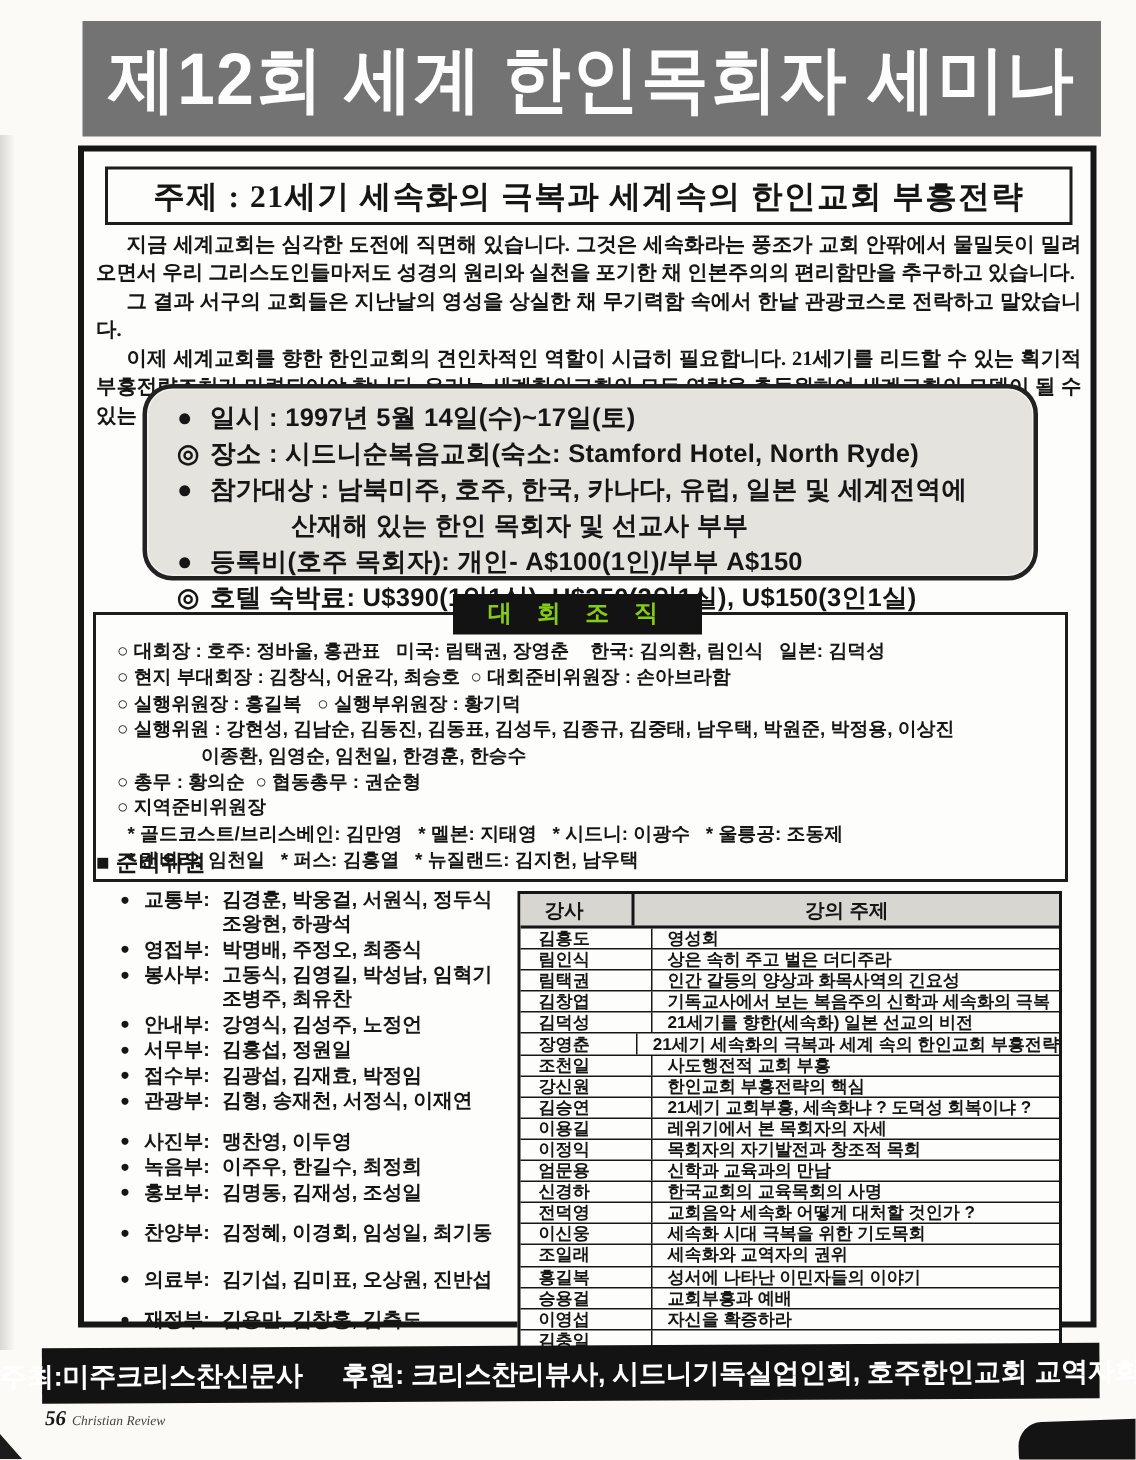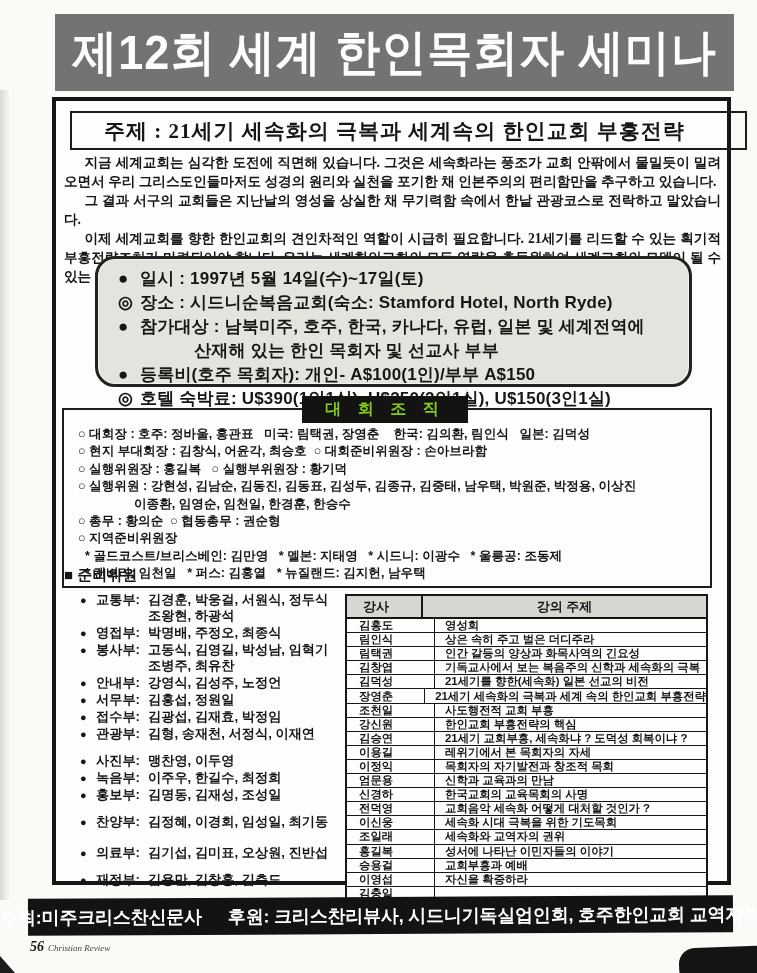--- a/index.html
+++ b/index.html
@@ -26,21 +26,21 @@
     background:#737373;display:flex;align-items:center;justify-content:center;}
   .banner-title{color:#fdfdfd;font-size:45px;font-weight:bold;letter-spacing:1px;
     white-space:nowrap;transform:scaleY(1.08);}
 
   
   .frame{position:absolute;left:52px;top:97px;width:671px;height:780px;
     border:4px solid #161616;background:#fdfdfb;}
 
   
   .theme-box{position:absolute;left:70px;top:111px;width:641px;height:35px;
-    border:2px solid #1d1d1d;display:flex;align-items:center;justify-content:flex-start;padding-left:32px;}
+    border:2px solid #1d1d1d;display:flex;align-items:center;justify-content:center;}
   .theme-text{font-family:"Liberation Serif", serif;font-weight:bold;font-size:21px;
     letter-spacing:1px;white-space:nowrap;}
 
   
   .intro{position:absolute;left:64px;top:153px;width:657px;
     font-family:"Liberation Serif", serif;font-size:13.6px;line-height:19px;
     font-weight:bold;text-align:justify;}
   .intro p{margin:0;text-indent:1.5em;}
 
   

